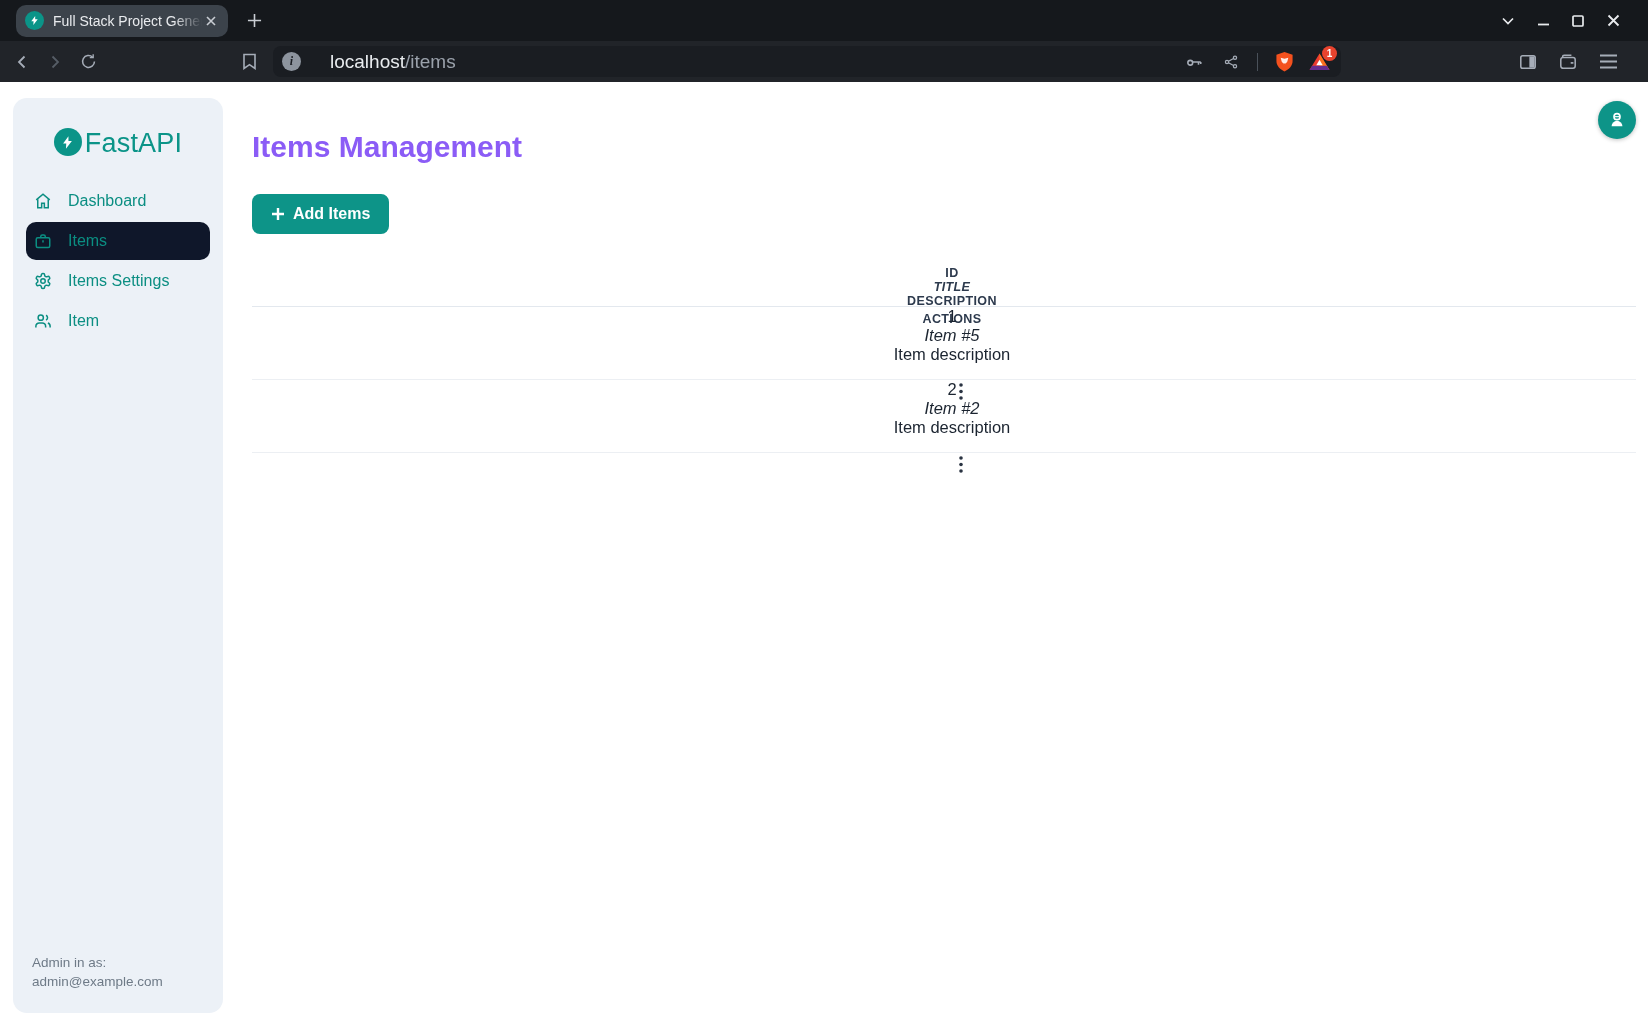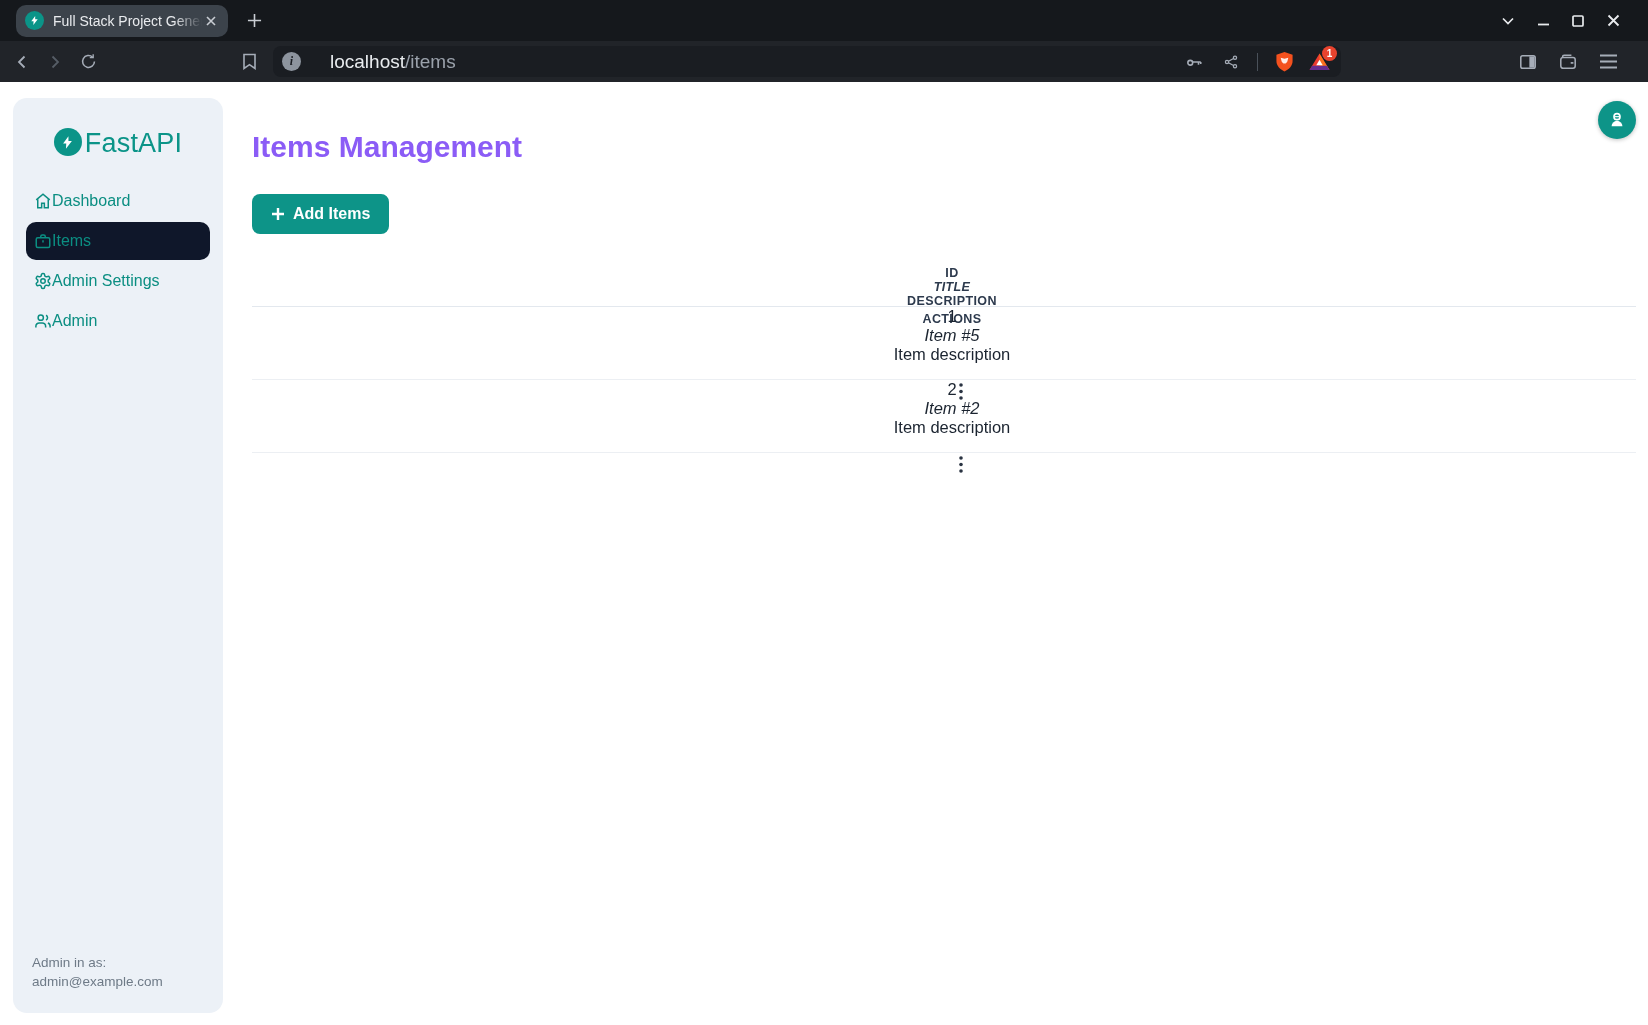--- a/index.html
+++ b/index.html
@@ -52,21 +52,21 @@
   .content { flex:1; background:#fff; display:flex; position:relative; }
 
   .sidebar-col { flex:none; padding:16px 0 12px 13px; height:100%; }
   .sidebar { width:210px; height:100%; background:#ecf1f7; border-radius:14px;
              display:flex; flex-direction:column; }
   .logo { margin-top:30px; height:34px; display:flex; justify-content:center; gap:3px; }
   .logo-mark { width:28px; height:28px; border-radius:50%; background:#0b9488; display:flex;
                align-items:center; justify-content:center; }
   .logo-text { color:#0b9488; font-size:27px; font-weight:500; letter-spacing:.2px; }
   .nav { margin-top:20px; padding:0 13px; display:flex; flex-direction:column; gap:2px; }
-  .nav-item { height:38px; border-radius:10px; display:flex; align-items:center; gap:0;
+  .nav-item { height:38px; border-radius:10px; display:flex; align-items:center; gap:16px;
               padding-left:8px; color:#0b8e82; cursor:pointer; }
   .nav-item.active { background:#0f172a; }
   .nav-label { font-size:16px; }
   .nav-ic { width:18px; height:18px; flex:none; display:flex; align-items:center; justify-content:center; }
   .side-footer { margin-top:auto; padding:0 19px 22px; color:#6e7a87; font-size:13.5px; line-height:19px; }
 
   .main { flex:1; padding:0 12px 0 29px; min-width:0; }
   .page-title { margin-top:46px; font-size:30px; line-height:38px; font-weight:700; color:#8b5cf6; }
   .add-btn { margin-top:28px; height:40px; background:#0d9488; border:none; border-radius:8px;
              color:#fff; font-family:inherit; font-size:16px; font-weight:700; display:inline-flex;
@@ -267,31 +267,31 @@
             </span>
             <span class="nav-label">Items</span>
           </div>
           <div class="nav-item">
             <span class="nav-ic">
               <svg width="18" height="18" viewBox="0 0 24 24" fill="none" stroke="currentColor" stroke-width="2">
                   <circle cx="12" cy="12" r="3"></circle>
                   <path d="M12.22 2h-.44a2 2 0 0 0-2 2v.18a2 2 0 0 1-1 1.73l-.43.25a2 2 0 0 1-2 0l-.15-.08a2 2 0 0 0-2.73.73l-.22.38a2 2 0 0 0 .73 2.73l.15.1a2 2 0 0 1 1 1.72v.51a2 2 0 0 1-1 1.74l-.15.09a2 2 0 0 0-.73 2.73l.22.38a2 2 0 0 0 2.73.73l.15-.08a2 2 0 0 1 2 0l.43.25a2 2 0 0 1 1 1.73V20a2 2 0 0 0 2 2h.44a2 2 0 0 0 2-2v-.18a2 2 0 0 1 1-1.73l.43-.25a2 2 0 0 1 2 0l.15.08a2 2 0 0 0 2.73-.73l.22-.39a2 2 0 0 0-.73-2.73l-.15-.08a2 2 0 0 1-1-1.74v-.5a2 2 0 0 1 1-1.74l.15-.09a2 2 0 0 0 .73-2.73l-.22-.38a2 2 0 0 0-2.73-.73l-.15.08a2 2 0 0 1-2 0l-.43-.25a2 2 0 0 1-1-1.73V4a2 2 0 0 0-2-2z"></path>
                 </svg>
             </span>
-            <span class="nav-label">Admin Settings</span>
+            <span class="nav-label">Items Settings</span>
           </div>
           <div class="nav-item">
             <span class="nav-ic">
               <svg width="18" height="18" viewBox="0 0 24 24" fill="none" stroke="currentColor" stroke-width="2">
                   <circle cx="9" cy="7.5" r="3.5"></circle>
                   <path d="M2.5 20.5v-1.5a4.5 4.5 0 0 1 4.5-4.5h4a4.5 4.5 0 0 1 4.5 4.5v1.5"></path>
                   <path d="M16 4.3a3.5 3.5 0 0 1 0 6.4M18.5 14.7a4.5 4.5 0 0 1 3 4.3v1.5"></path>
                 </svg>
             </span>
-            <span class="nav-label">Admin</span>
+            <span class="nav-label">Item</span>
           </div>
         </nav>
 
         <div class="side-footer">
           <div>Admin in as:</div>
           <div>admin@example.com</div>
         </div>
       </aside>
     </div>
 

